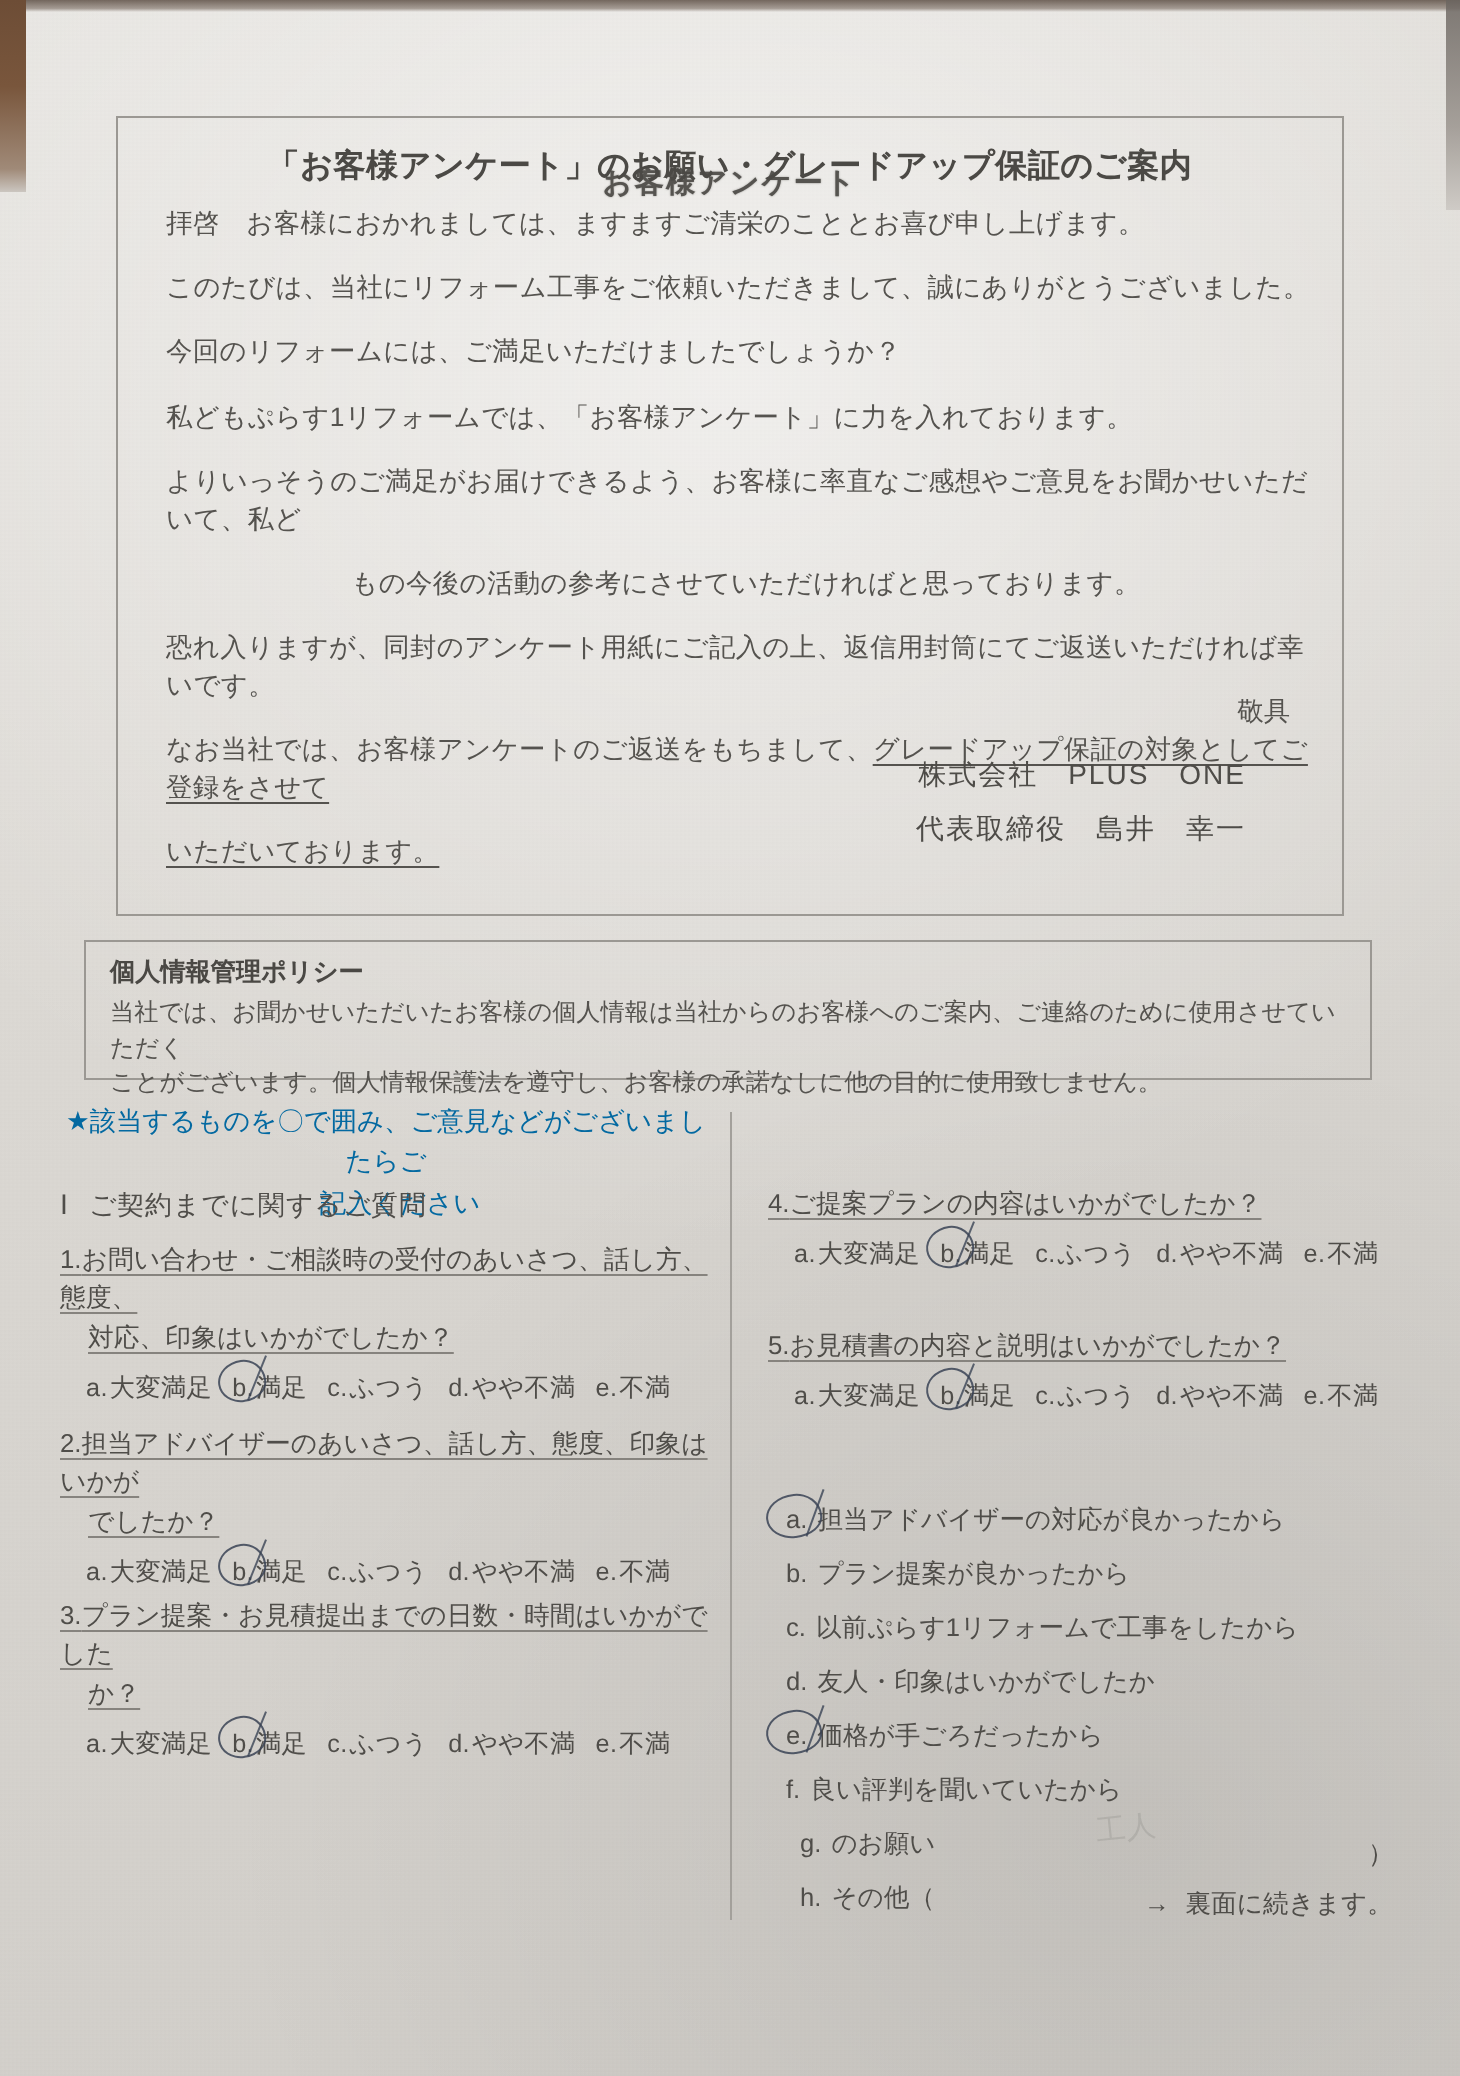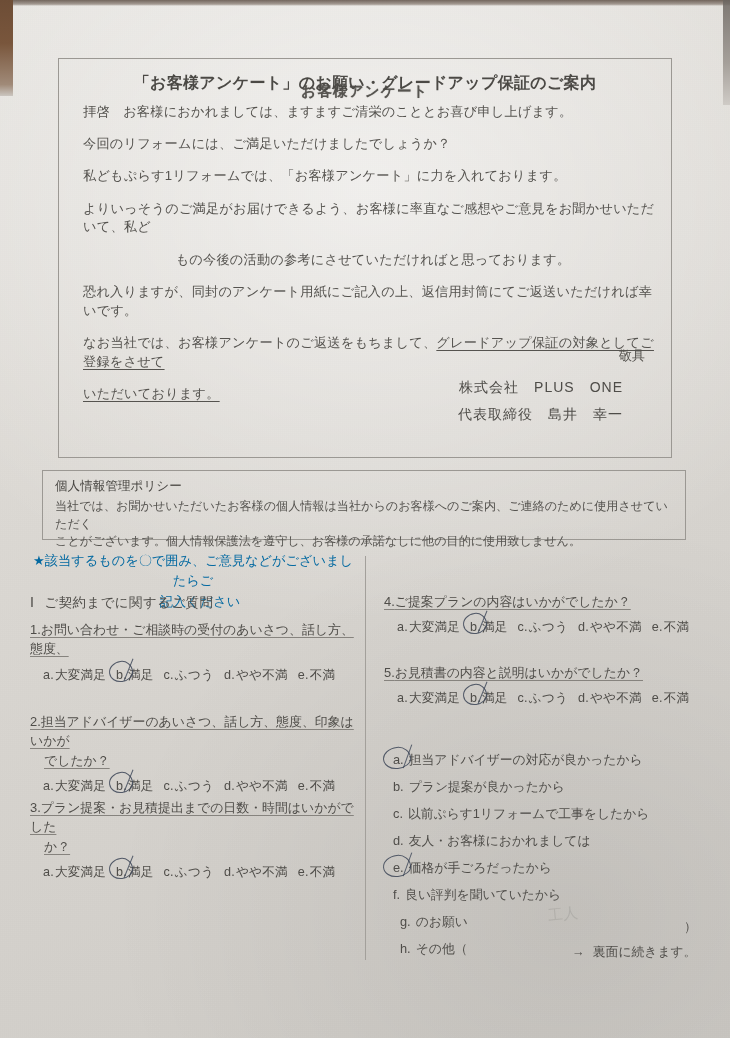--- a/index.html
+++ b/index.html
@@ -121,21 +121,21 @@
   .privacy-box {
     position: absolute;
     left: 42px; top: 470px;
     width: 644px; height: 70px;
     border: 1.2px solid #9b9893;
     box-sizing: border-box;
     padding: 7px 12px 0 12px;
   }
   .privacy-title {
     font-size: 12.6px;
-    font-weight: normal;
+    font-weight: bold;
     color: #4a4844;
     margin-bottom: 3px;
   }
   .privacy-text {
     font-size: 12.1px;
     line-height: 1.45;
     color: #55534f;
   }
 
   
@@ -282,20 +282,21 @@
   <div id="desk-edge-right"></div>
 
   <div class="smudge" style="left:548px; top:905px; transform:rotate(-6deg);">工人</div>
 
   <div class="doc-title">お客様アンケート</div>
 
   <div class="letter-box">
     <div class="letter-heading">「お客様アンケート」のお願い・グレードアップ保証のご案内</div>
     <div class="letter-body">
       <p>拝啓　お客様におかれましては、ますますご清栄のこととお喜び申し上げます。</p>
+      <p>このたびは、当社にリフォーム工事をご依頼いただきまして、誠にありがとうございました。</p>
       <p>今回のリフォームには、ご満足いただけましたでしょうか？</p>
       <p>私どもぷらす1リフォームでは、「お客様アンケート」に力を入れております。</p>
       <p>よりいっそうのご満足がお届けできるよう、お客様に率直なご感想やご意見をお聞かせいただいて、私ど</p>
       <p class="indent">もの今後の活動の参考にさせていただければと思っております。</p>
       <p>恐れ入りますが、同封のアンケート用紙にご記入の上、返信用封筒にてご返送いただければ幸いです。</p>
       <p><span>なお当社では、お客様アンケートのご返送をもちまして、</span><span class="u">グレードアップ保証の対象としてご登録をさせて</span></p>
       <p><span class="u">いただいております。</span></p>
     </div>
     <div class="closing">敬具</div>
     <div class="sig">
@@ -316,20 +317,21 @@
   </div>
 
   <div class="section-label">
     <span class="numeral">Ⅰ</span><span>ご契約までに関するご質問</span>
   </div>
 
   <div class="col-divider"></div>
 
   <div class="q" style="left:30px; top:620px; width:330px;">
     <span class="qtext">1.</span><span class="qtext">お問い合わせ・ご相談時の受付のあいさつ、話し方、態度、</span>
+    <span class="qline2">対応、印象はいかがでしたか？</span>
     <span class="opts">
       <span class="opt"><span class="ltr">a.</span><span>大変満足</span></span><span class="opt circled"><span class="ltr">b.</span><span>満足</span></span><span class="opt"><span class="ltr">c.</span><span>ふつう</span></span><span class="opt"><span class="ltr">d.</span><span>やや不満</span></span><span class="opt"><span class="ltr">e.</span><span>不満</span></span>
     </span>
   </div>
 
   <div class="q" style="left:30px; top:712px; width:330px;">
     <span class="qtext">2.</span><span class="qtext">担当アドバイザーのあいさつ、話し方、態度、印象はいかが</span>
     <span class="qline2">でしたか？</span>
     <span class="opts">
       <span class="opt"><span class="ltr">a.</span><span>大変満足</span></span><span class="opt circled"><span class="ltr">b.</span><span>満足</span></span><span class="opt"><span class="ltr">c.</span><span>ふつう</span></span><span class="opt"><span class="ltr">d.</span><span>やや不満</span></span><span class="opt"><span class="ltr">e.</span><span>不満</span></span>
@@ -356,21 +358,21 @@
     <span class="opts">
       <span class="opt"><span class="ltr">a.</span><span>大変満足</span></span><span class="opt circled"><span class="ltr">b.</span><span>満足</span></span><span class="opt"><span class="ltr">c.</span><span>ふつう</span></span><span class="opt"><span class="ltr">d.</span><span>やや不満</span></span><span class="opt"><span class="ltr">e.</span><span>不満</span></span>
     </span>
   </div>
 
 
   <div class="q6-list">
     <div class="row circled"><span class="ltr">a.</span><span>担当アドバイザーの対応が良かったから</span></div>
     <div class="row"><span class="ltr">b.</span><span>プラン提案が良かったから</span></div>
     <div class="row"><span class="ltr">c.</span><span>以前ぷらす1リフォームで工事をしたから</span></div>
-    <div class="row"><span class="ltr">d.</span><span>友人・お客様におかれましては</span></div>
+    <div class="row"><span class="ltr">d.</span><span>友人・印象はいかがでしたか</span></div>
     <div class="row circled"><span class="ltr">e.</span><span>価格が手ごろだったから</span></div>
     <div class="row"><span class="ltr">f.</span><span>良い評判を聞いていたから</span></div>
     <div class="row" style="padding-left:12px;"><span class="ltr">g.</span><span>のお願い</span></div>
     <div class="row" style="padding-left:12px;"><span class="ltr">h.</span><span>その他（</span></div>
   </div>
   <div class="q6-other-paren">）</div>
 
   <div class="continue-note">
     <span class="arrow">→</span><span>裏面に続きます。</span>
   </div>

